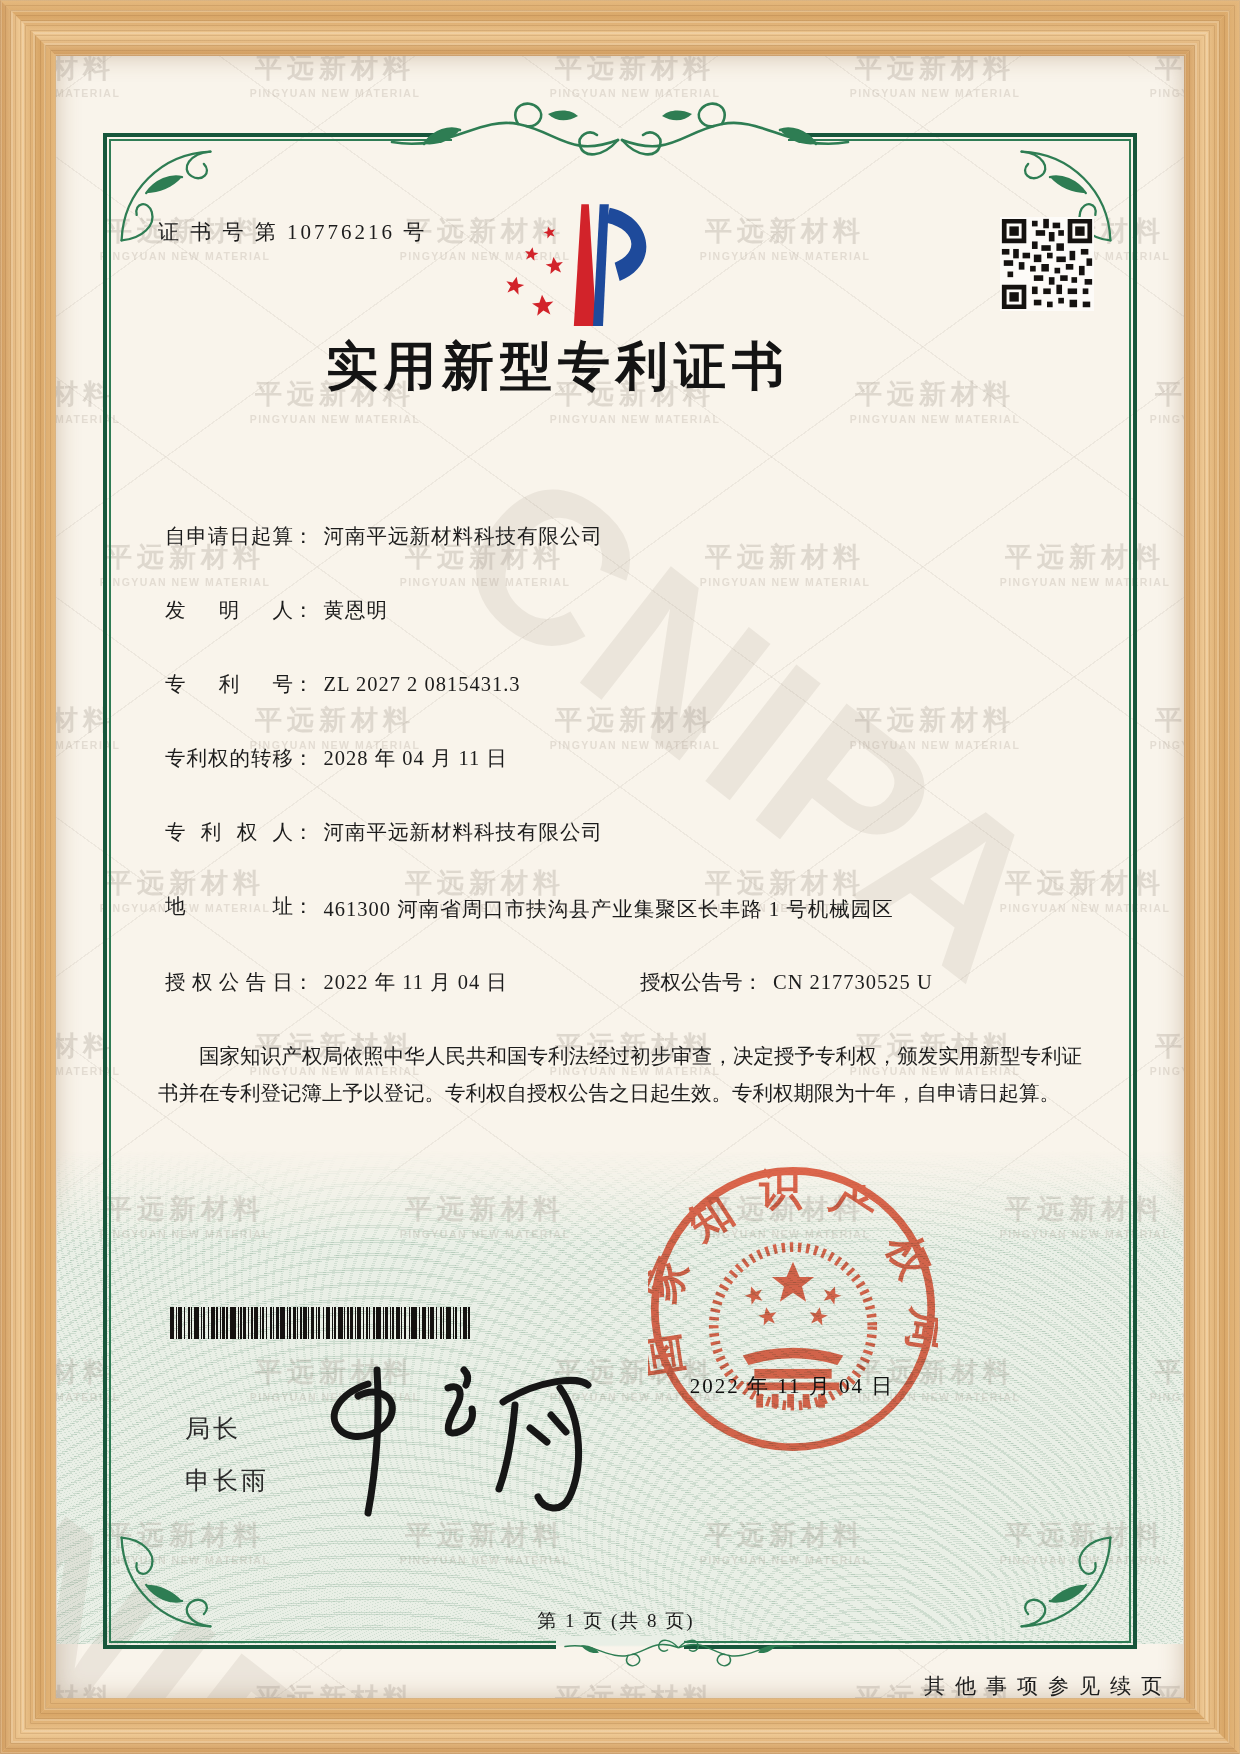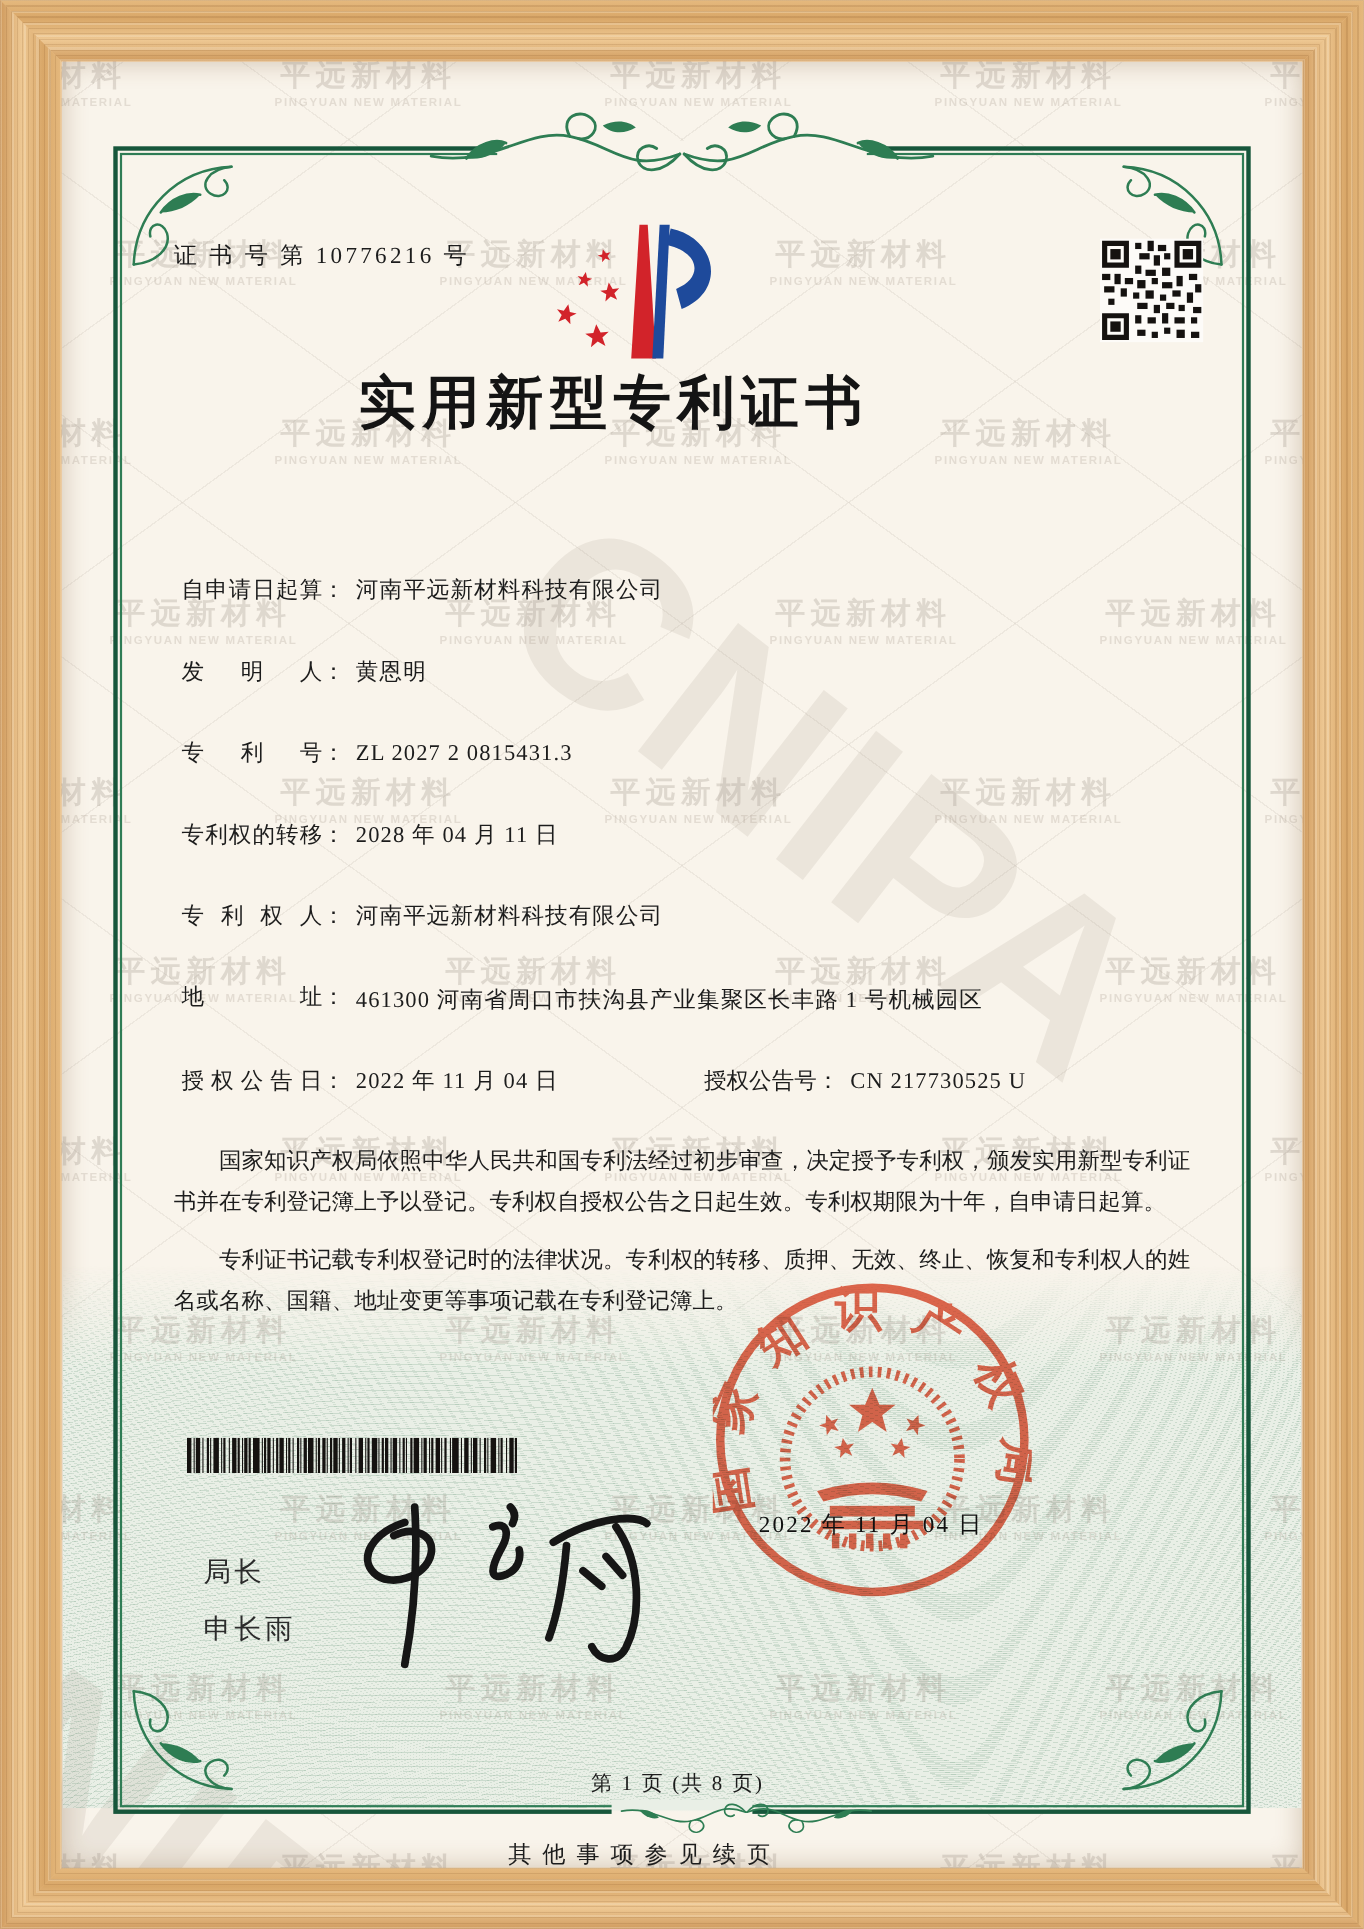--- a/index.html
+++ b/index.html
@@ -102,21 +102,21 @@
   .barcode{left:170px;top:1307px;z-index:5;}
   .dir{font-family:"Liberation Sans","DejaVu Sans",sans-serif;font-size:25px;color:#2b2b2b;letter-spacing:3px;z-index:5;}
   .dir1{left:185px;top:1412px;}
   .dir2{left:185px;top:1464px;}
   .signature{left:298px;top:1358px;z-index:5;}
 
   .seal{left:648px;top:1164px;z-index:6;opacity:.88;mix-blend-mode:multiply;}
   .seal-date{left:652px;top:1372px;width:280px;text-align:center;font-size:21px;letter-spacing:2px;color:#101010;z-index:7;}
 
   .page-info{left:103px;top:1608px;width:1026px;text-align:center;font-size:19px;letter-spacing:2px;z-index:5;}
-  .note{left:0;top:1672px;width:1172px;text-align:center;font-size:21px;letter-spacing:10px;z-index:5;font-family:Liberation Mono, monospace;}
+  .note{left:0;top:1672px;width:1172px;text-align:right;font-size:21px;letter-spacing:10px;z-index:5;font-family:Liberation Mono, monospace;}
 
   .logo{left:488px;top:190px;z-index:5;}
   .qr{left:1000px;top:216px;z-index:5;}
 </style>
 </head>
 <body>
 
 <div class="abs paper"></div>
 <div class="abs lattice"></div>
 <div class="abs band"></div>
@@ -502,21 +502,20 @@
 </div>
 <div class="abs content-text frow" style="top:968px">
   <span class="flabel">授权公告日</span><span class="fcolon">：</span><span class="fvalue">2022 年 11 月 04 日</span>
   <span class="fgroup2">
     <span>授权公告号</span><span class="fcolon">：</span><span class="fvalue">CN 217730525 U</span>
   </span>
 </div>
 
 <div class="abs content-text paras">
   <p>国家知识产权局依照中华人民共和国专利法经过初步审查，决定授予专利权，颁发实用新型专利证书并在专利登记簿上予以登记。专利权自授权公告之日起生效。专利权期限为十年，自申请日起算。</p>
-  <p>专利证书记载专利权登记时的法律状况。专利权的转移、质押、无效、终止、恢复和专利权人的姓名或名称、国籍、地址变更等事项记载在专利登记簿上。</p>
 </div>
 
 <svg class="abs barcode" width="300" height="32" viewBox="0 0 300 32">
   <path d="M0,16 H300" stroke="#151210" stroke-width="32" stroke-dasharray="4 2 1 1 4 2 1 3 2 1 1 2 5 2 1 1 2 3 1 2 4 1 2 2 1 1 3 1 2 2 6 2 1 1 2 1 3 2 1 2 2 1 4 2 1 1 2 2 1 3 2 1 1 2 3 1 5 2 1 1 2 2 3 1 1 2 2 1 4 1 1 2 3 2 1 1 2 3 1 2 4 2 1 1 2 2 5 1 1 2 2 1 3 2 1 1 4 2 1 2 2 1 1 3 2 1 5 2 1 1 3 2 1 1 2 2 4 1 1 2 2 3 1 1 6 2 1 2"></path>
 </svg>
 
 <div class="abs dir dir1">局长</div>
 <div class="abs dir dir2">申长雨</div>
 <svg class="abs signature" width="300" height="180" viewBox="0 0 300 180">
   <g fill="none" stroke="#161616" stroke-width="7" stroke-linecap="round" stroke-linejoin="round">

